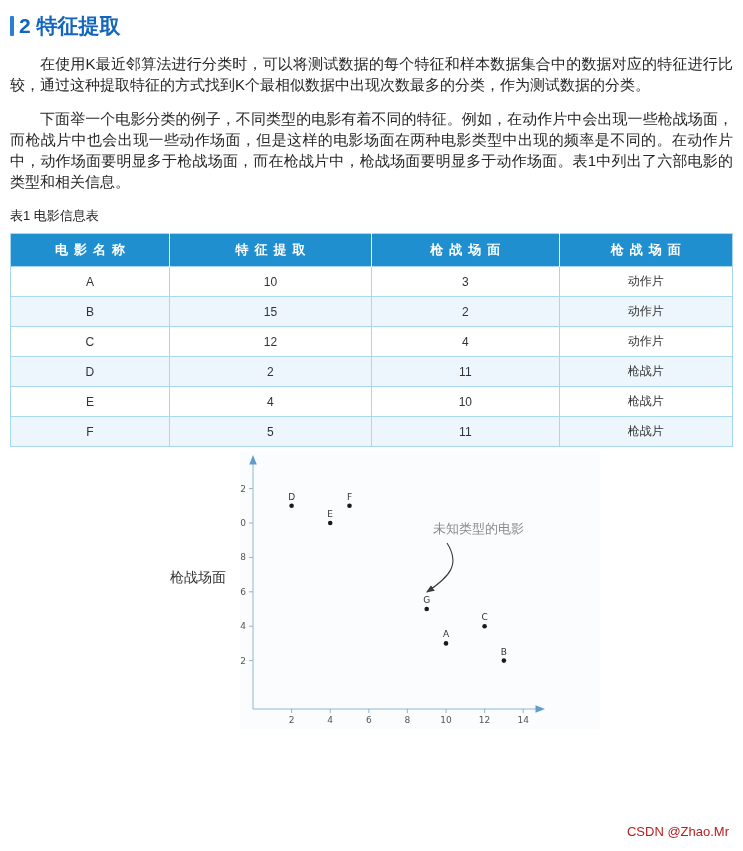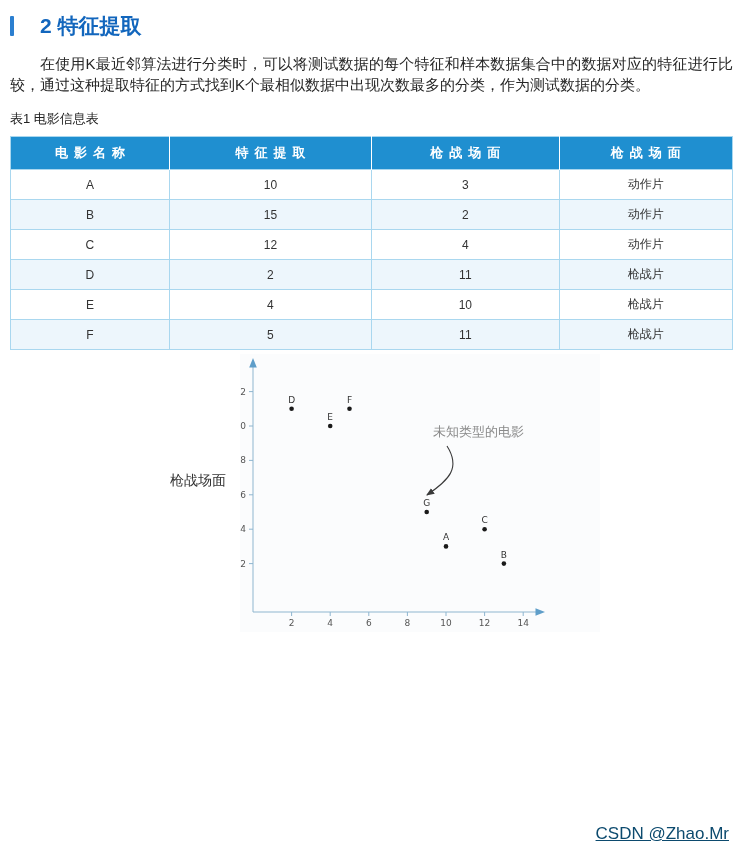--- a/index.html
+++ b/index.html
@@ -7,21 +7,21 @@
   body {
     background:#ffffff;
     font-family:"Liberation Sans","DejaVu Sans",sans-serif;
     color:#222;
     position:relative;
     overflow:hidden;
   }
   .content { padding:12px 10px 0 10px; }
 
   .heading {
-    display:flex; align-items:center; gap:26px;
+    display:flex; align-items:center; gap:5px;
     font-size:21px; font-weight:bold; color:#1266bd;
   }
   .hbar { width:4px; height:20px; background:#2b7fd0; border-radius:1px; }
 
   p.body {
     font-size:15px; line-height:21px; color:#262626;
     text-align:justify; text-indent:2em; margin-top:13px;
   }
 
   .tbl-caption {
@@ -49,34 +49,35 @@
   .y-axis-label {
     position:absolute; left:160px; top:118px;
     font-size:14px; color:#333;
   }
   .tick { font-size:9px; fill:#555; font-family:"DejaVu Sans",sans-serif; }
   .plabel { font-size:9px; fill:#333; font-family:"DejaVu Sans",sans-serif; }
   .anno { font-size:13px; fill:#8a8a8a; font-family:"Liberation Sans",sans-serif; }
 
   .watermark {
     position:absolute; right:14px; top:824px;
-    font-size:17px; color:#0c4a6e;text-decoration:underline;
+    font-size:13px; color:#b91c1c;
   }
 </style>
 </head>
 <body>
 
 <div class="content">
 
   <div class="heading">
     <span class="hbar"></span>
     <span>2  特征提取</span>
   </div>
 
   <p class="body">在使用K最近邻算法进行分类时，可以将测试数据的每个特征和样本数据集合中的数据对应的特征进行比较，通过这种提取特征的方式找到K个最相似数据中出现次数最多的分类，作为测试数据的分类。</p>
+  <p class="body">下面举一个电影分类的例子，不同类型的电影有着不同的特征。例如，在动作片中会出现一些枪战场面，而枪战片中也会出现一些动作场面，但是这样的电影场面在两种电影类型中出现的频率是不同的。在动作片中，动作场面要明显多于枪战场面，而在枪战片中，枪战场面要明显多于动作场面。表1中列出了六部电影的类型和相关信息。</p>
 
   <div class="tbl-caption">表1  电影信息表</div>
 
   <table id="movie-table">
     <colgroup>
       <col style="width:22%">
         <col style="width:28%">
         <col style="width:26%">
         <col style="width:24%">
     </colgroup>

